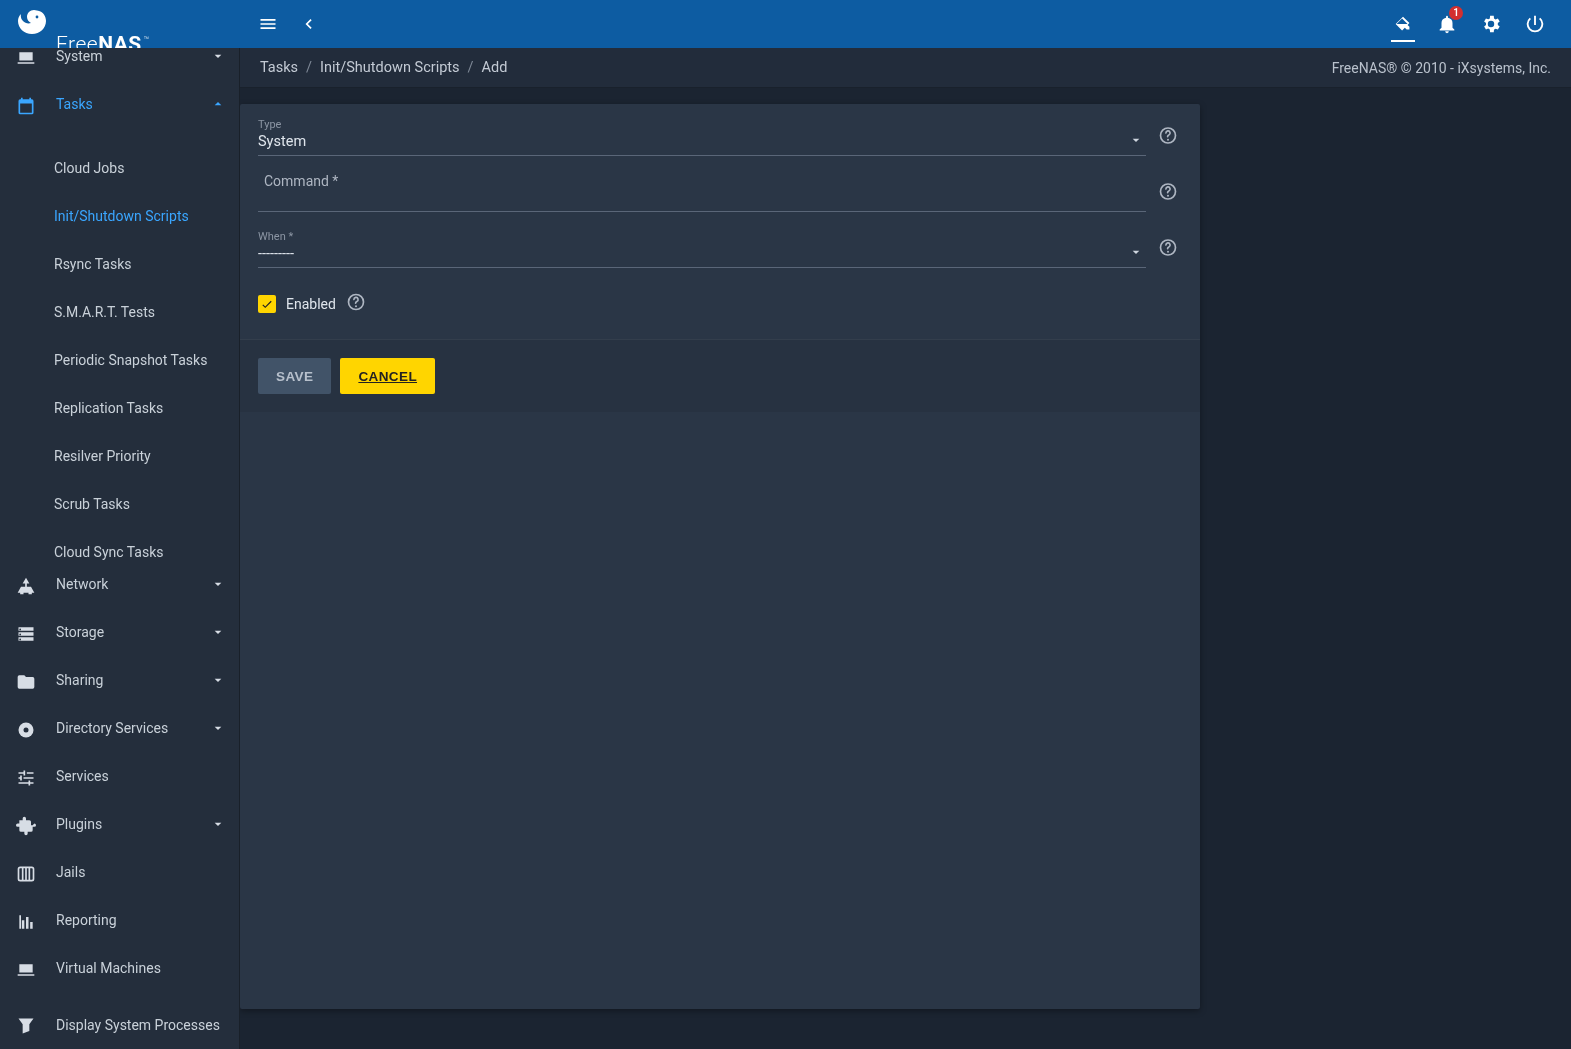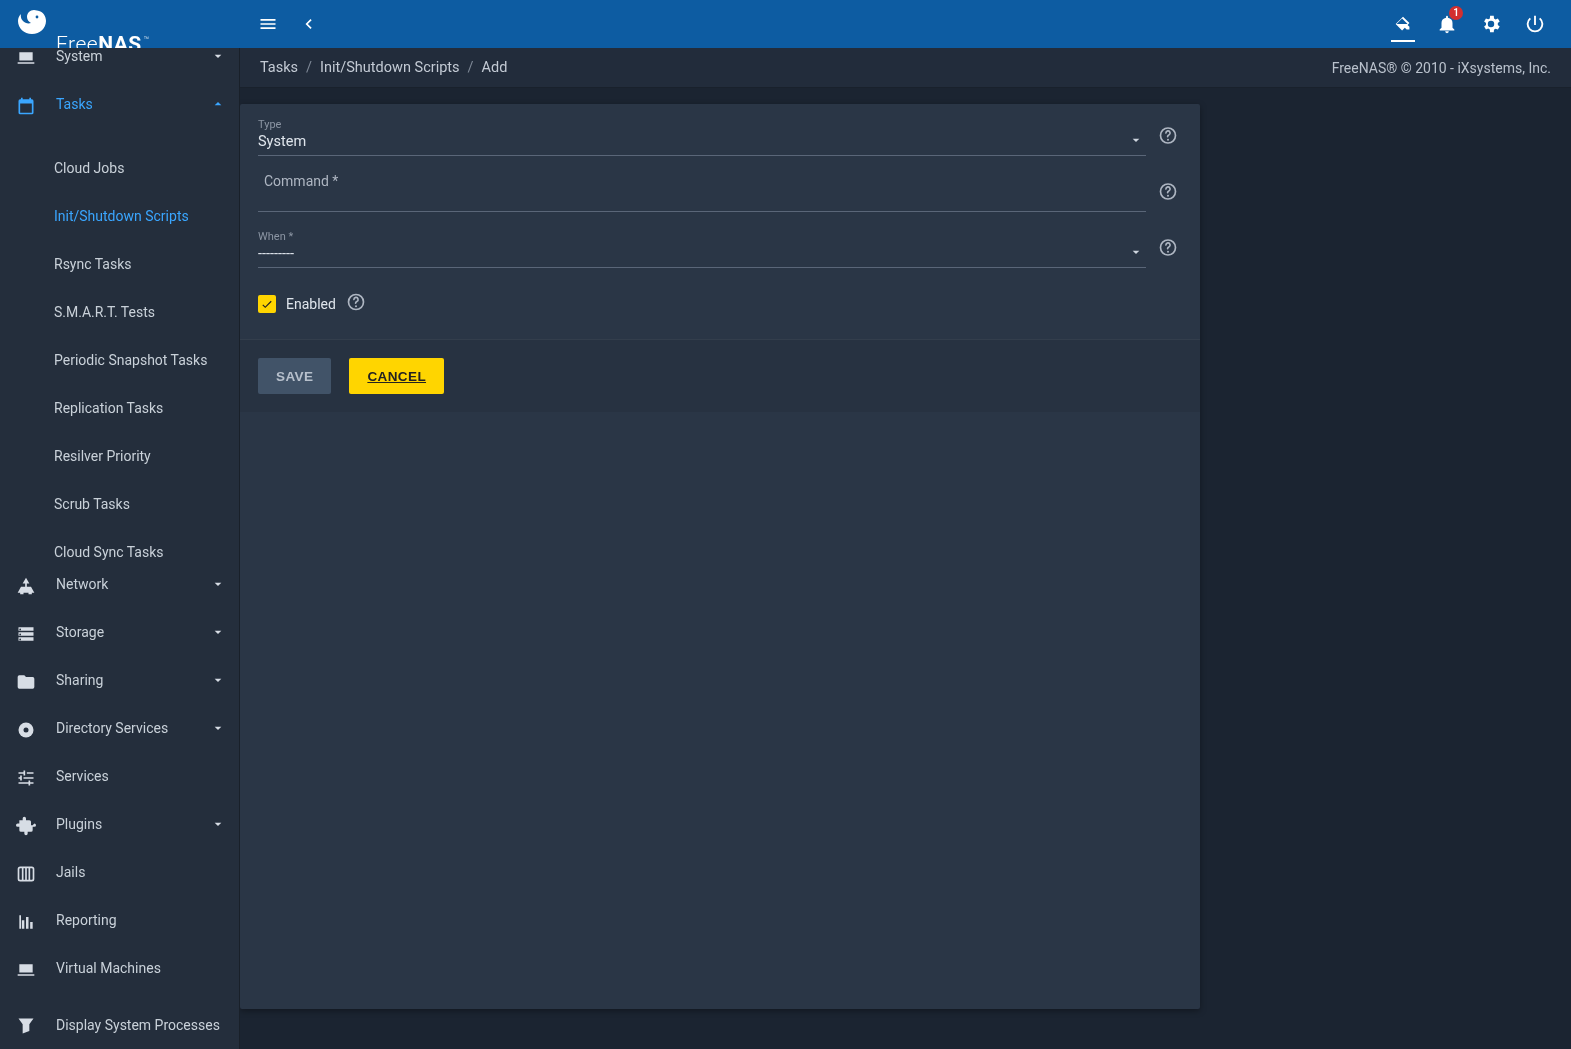--- a/index.html
+++ b/index.html
@@ -115,21 +115,21 @@
   .check-row{display:flex;align-items:center;gap:10px;padding:6px 0 14px;}
   .checkbox{
     width:18px;height:18px;border-radius:2px;background:var(--yellow);
     display:flex;align-items:center;justify-content:center;cursor:pointer;flex:none;
   }
   .checkbox svg{display:block;}
   .check-label{font-size:14px;color:#dfe5ec;}
 
   .card-footer{
     border-top:1px solid rgba(255,255,255,.06);
-    padding:18px;display:flex;gap:18px;
+    padding:18px;display:flex;gap:9px;
     background:rgba(0,0,0,.06);
   }
   .btn{
     height:36px;padding:0 18px;font-size:13.5px;font-weight:600;
     border:none;border-radius:2px;cursor:pointer;letter-spacing:.4px;
   }
   .btn-save{background:#415368;color:#b7c0cc;}
   .btn-cancel{background:var(--yellow);color:#222;text-decoration:underline;}
 
   

